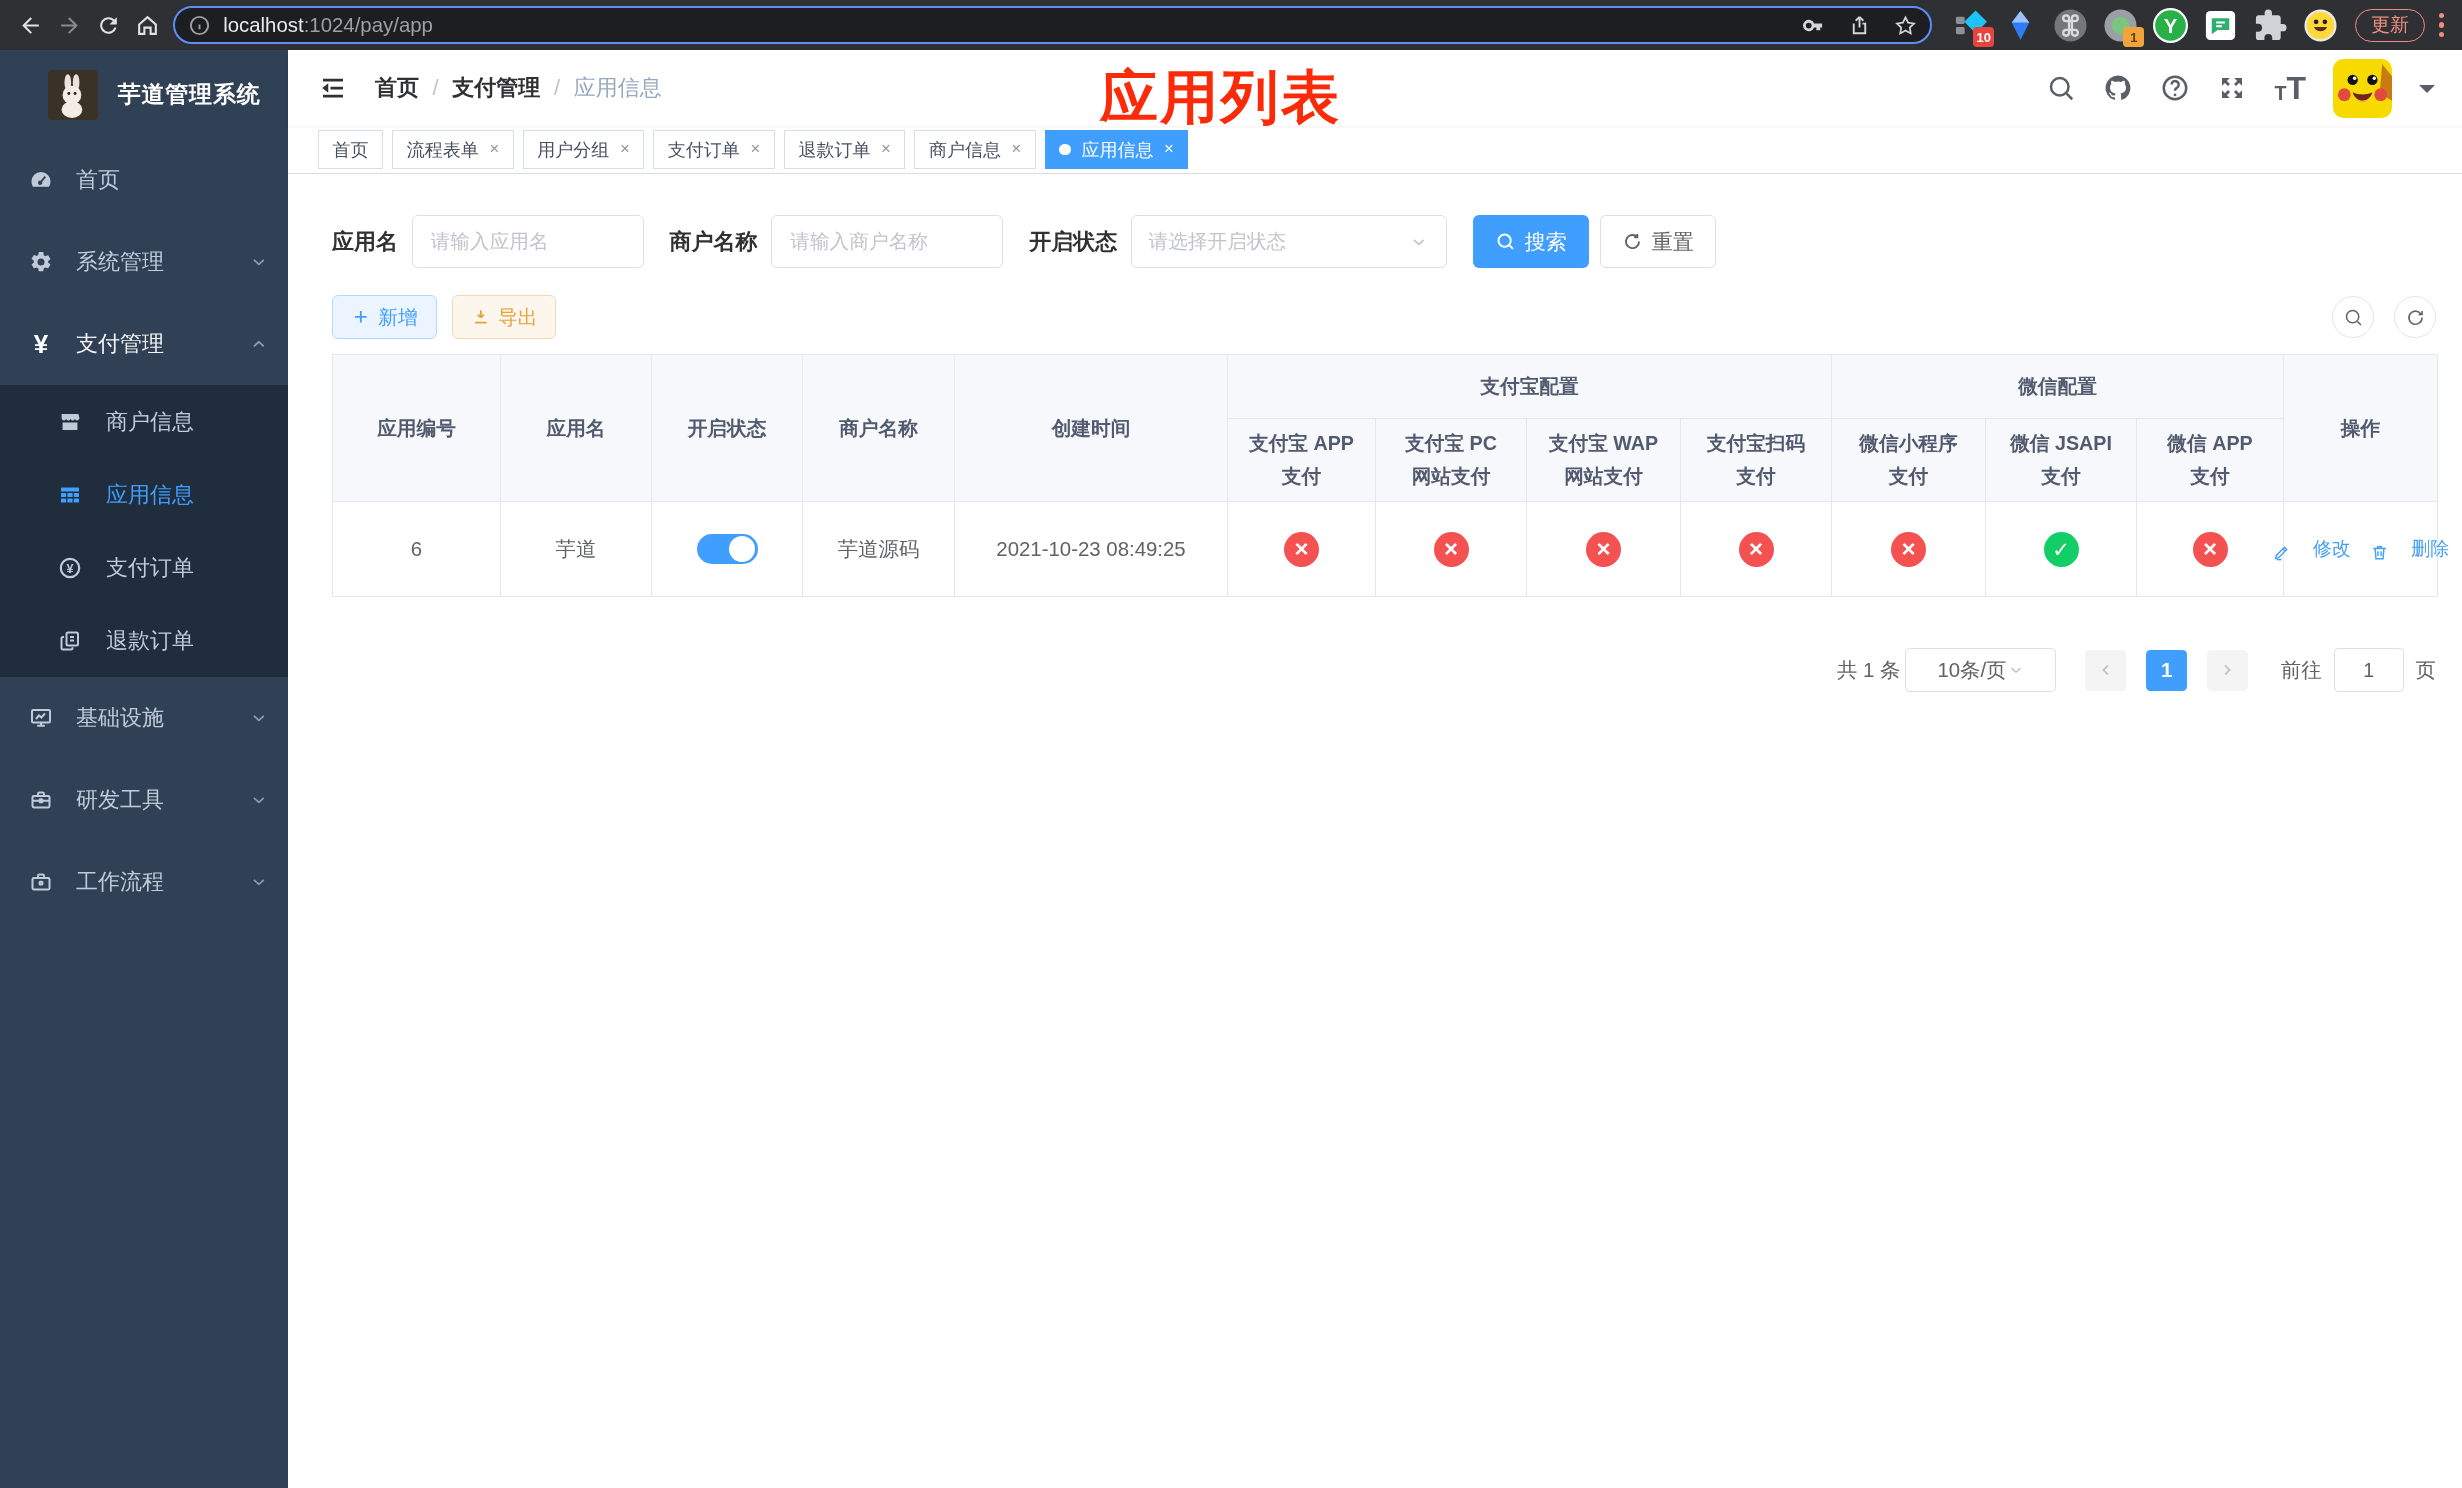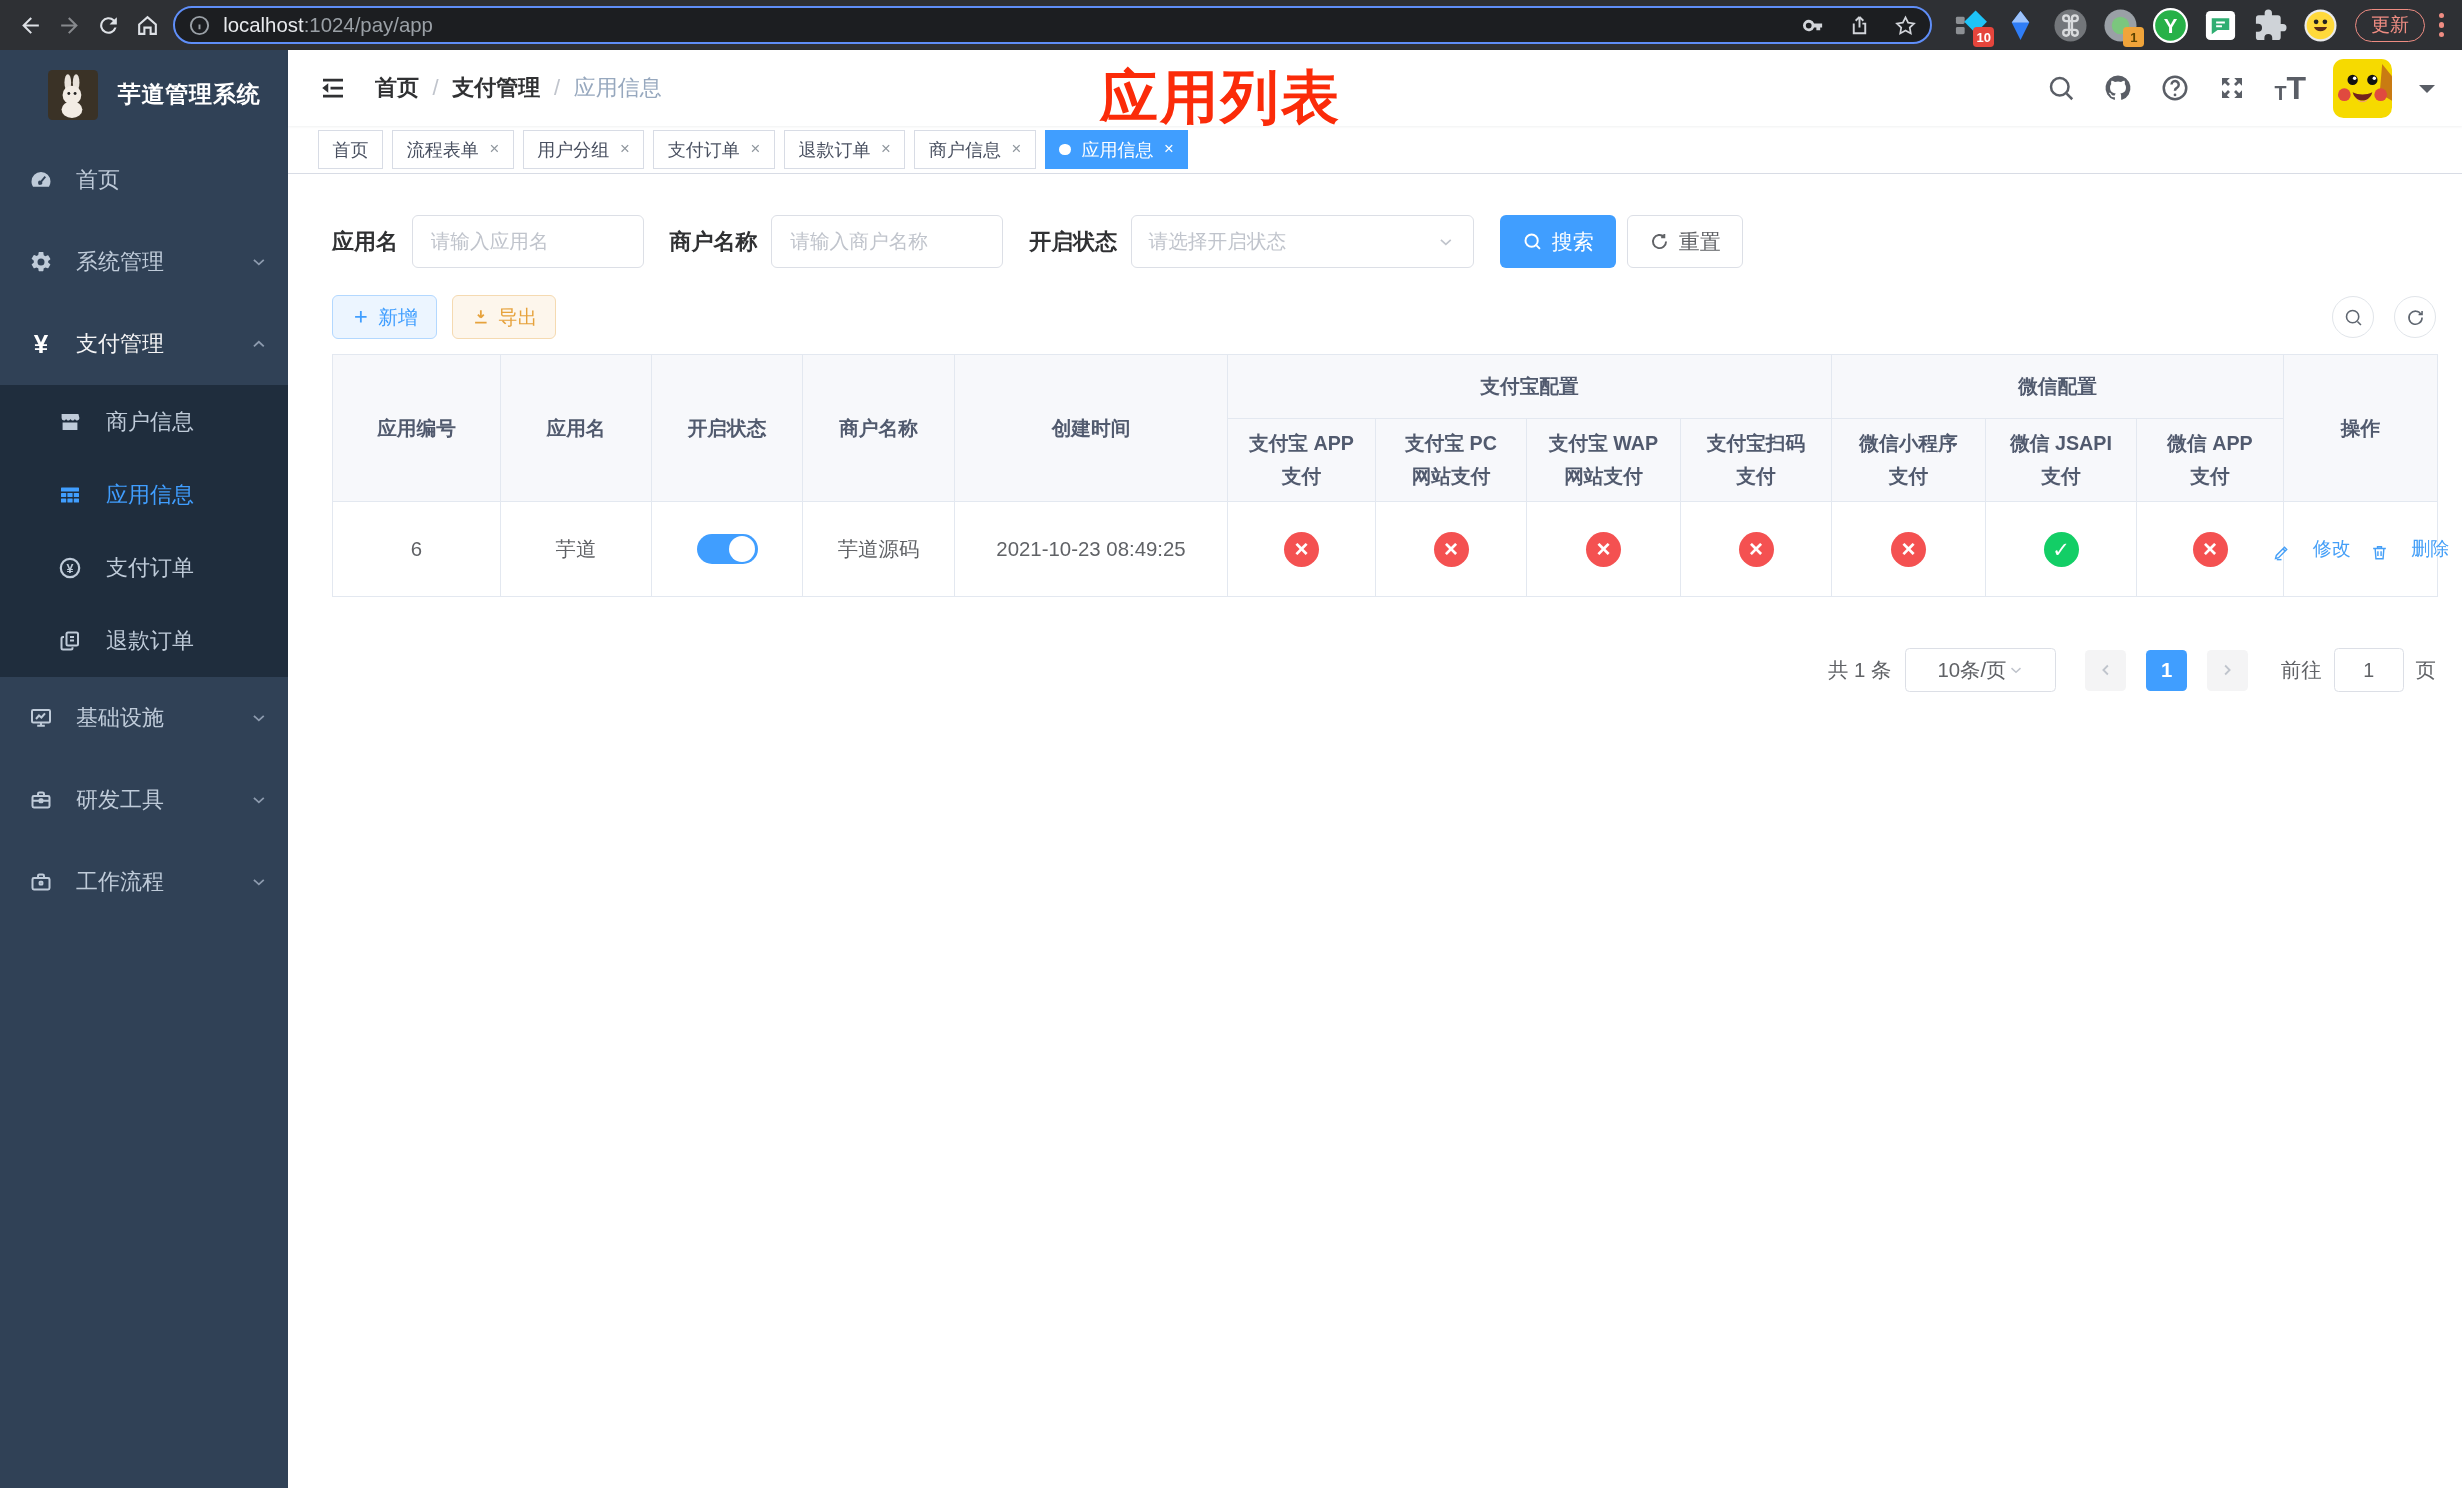--- a/index.html
+++ b/index.html
@@ -72,21 +72,21 @@
 .tag.active .x{color:#fff}
 .tag .dot{width:11.4px;height:11.4px;border-radius:50%;background:#fff}
 
 
 .content{padding:0 26px 0 44px;flex:1}
 .filters{margin-top:41px;display:flex;align-items:center}
 .f-group{display:flex;align-items:center;margin-right:26px}
 .f-label{font-size:22px;color:#303133;font-weight:700;margin-right:13.6px;white-space:nowrap}
 .f-input{width:232px;height:53px;border:0.8px solid #dcdfe6;border-radius:6px;font-size:19.7px;padding:0 18px;color:#606266;outline:none;background:#fff}
 .f-input::placeholder{color:#c0c4cc}
-.f-select{width:343px;height:53px;border:0.8px solid #dcdfe6;border-radius:6px;display:flex;align-items:center;justify-content:space-between;padding:0 16.7px;background:#fff}
+.f-select{width:316px;height:53px;border:0.8px solid #dcdfe6;border-radius:6px;display:flex;align-items:center;justify-content:space-between;padding:0 16.7px;background:#fff}
 .f-select .ph{font-size:19.7px;color:#c0c4cc}
 .f-select svg{width:19.7px;height:19.7px;color:#c0c4cc}
 .btn{height:53px;border-radius:6px;font-size:21px;display:inline-flex;align-items:center;gap:9px;padding:0 21px;border:0.8px solid transparent;cursor:pointer}
 .btn svg{width:21px;height:21px}
 .btn-primary{background:#409eff;color:#fff}
 .btn-plain{background:#fff;border-color:#dcdfe6;color:#606266;margin-left:11px}
 
 .toolbar-row{margin-top:27px;display:flex;align-items:center}
 .btn-sm{height:44px;border-radius:6px;font-size:19.7px;display:inline-flex;align-items:center;gap:7.6px;padding:0 18px;cursor:pointer}
 .btn-sm svg{width:19.7px;height:19.7px}
@@ -110,21 +110,21 @@
 .cfg.off{background:#f45151}
 .cfg.on{background:#13ce66}
 .cfg.off::after{content:"×";font-size:24px;line-height:1}
 .cfg.on::after{content:"✓";font-size:21px;line-height:1}
 .ops{display:flex;align-items:center;justify-content:center;gap:19.7px}
 .op-link{color:#459ff7;font-size:19px;display:inline-flex;align-items:flex-end;gap:22px;cursor:pointer;white-space:nowrap}
 .op-link svg{width:19px;height:19px}
 
 
 .pagination{margin-top:51px;display:flex;align-items:center;justify-content:flex-end;font-size:20.4px;color:#606266}
-.pg-total{margin-right:14px}
+.pg-total{margin-right:5px}
 .pg-size{width:151px;height:44px;border:0.8px solid #dcdfe6;border-radius:4.5px;display:flex;align-items:center;justify-content:center;background:#fff;margin-right:29px;cursor:pointer}
 .pg-size svg{width:18px;height:18px;color:#c0c4cc}
 .pg-btn{width:41px;height:41px;background:#f4f4f5;border-radius:4.5px;display:flex;align-items:center;justify-content:center;color:#bfc4cc;margin-right:19.7px;cursor:pointer}
 .pg-btn svg{width:18px;height:18px}
 .pg-num{width:41px;height:41px;background:#409eff;color:#fff;border-radius:4.5px;display:flex;align-items:center;justify-content:center;font-weight:700;margin-right:19.7px;cursor:pointer}
 .pg-goto{display:flex;align-items:center;gap:12px;margin-left:33px}
 .pg-input{width:70px;height:44px;border:0.8px solid #dcdfe6;border-radius:4.5px;text-align:center;font-size:19.7px;color:#606266;outline:none}
 </style>
 </head>
 <body>

